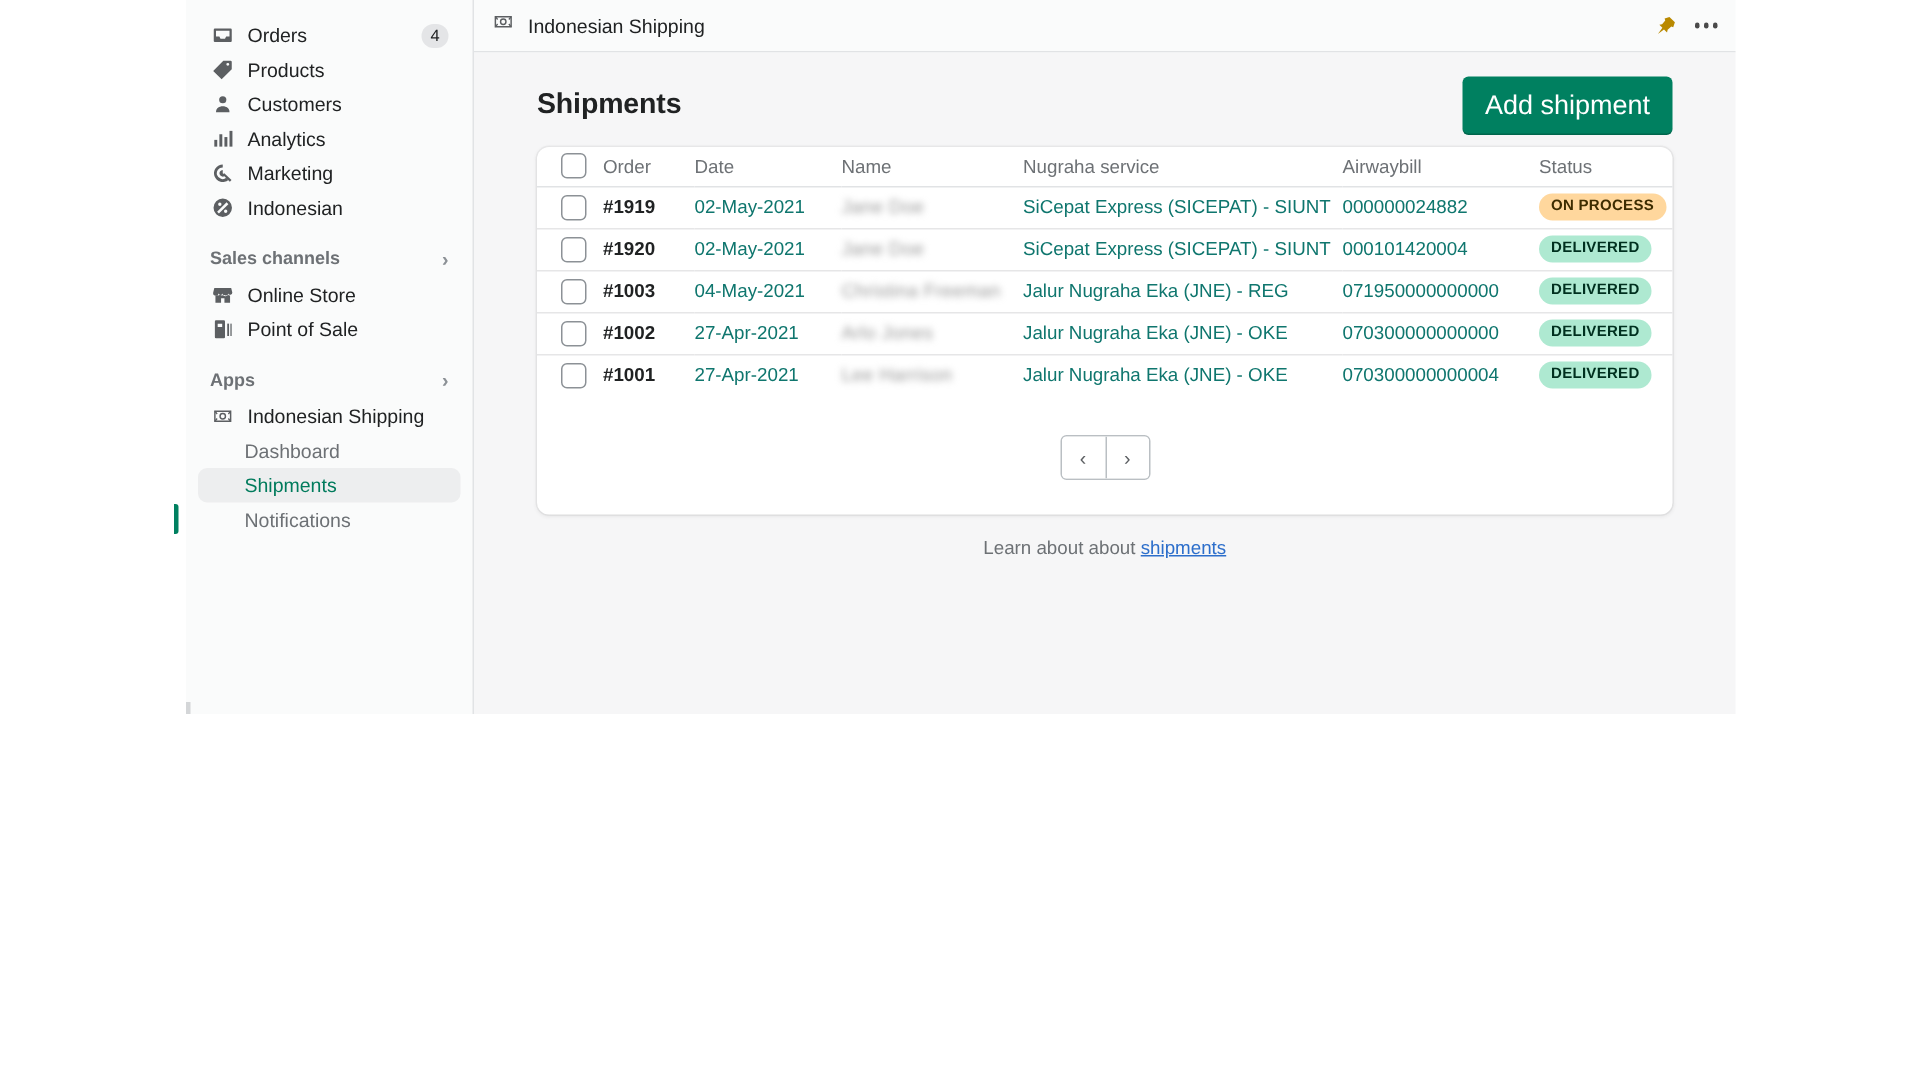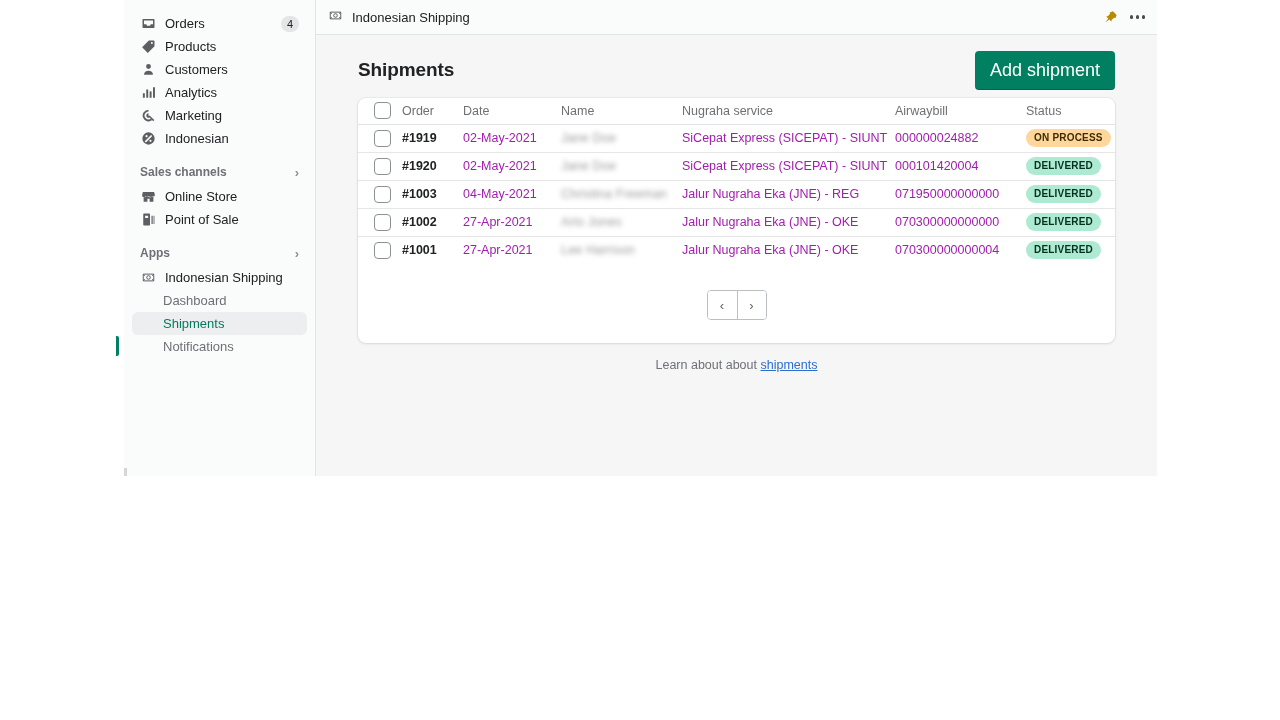--- a/index.html
+++ b/index.html
@@ -131,21 +131,21 @@
   tbody tr { border-bottom: 1px solid #e6e6e7; }
   tbody tr:last-child { border-bottom: none; }
   .c-check { width: 44px; padding-left: 16px; }
   .c-order { width: 61px; }
   .c-date  { width: 98px; }
   .c-name  { width: 121px; }
   .c-serv  { width: 213px; }
   .c-awb   { width: 131px; }
   .c-stat  { width: 110px; }
   td.c-order { font-weight: 600; }
-  td.c-serv, td.c-awb, td.c-date { color: #a21caf; }
+  td.c-serv, td.c-awb, td.c-date { color: #0f766e; }
 
   .cbox {
     width: 17px; height: 17px; border-radius: 4px;
     border: 1.6px solid #8c9196; background: #fff;
     display: block; cursor: pointer;
   }
 
   .blur-name {
     display: inline-block; color: #9a9a9a;
     filter: blur(2.4px); user-select: none;

